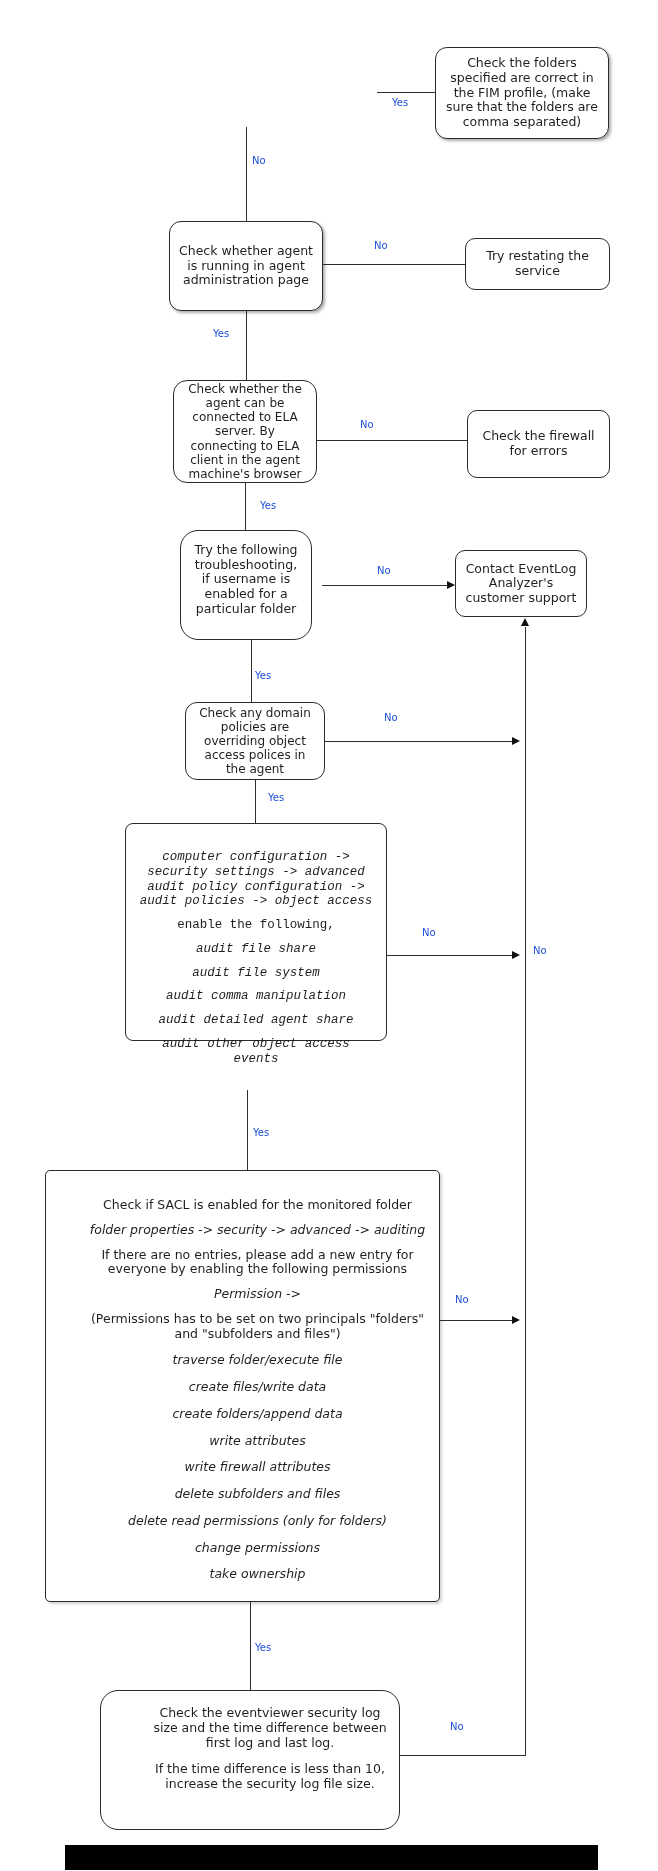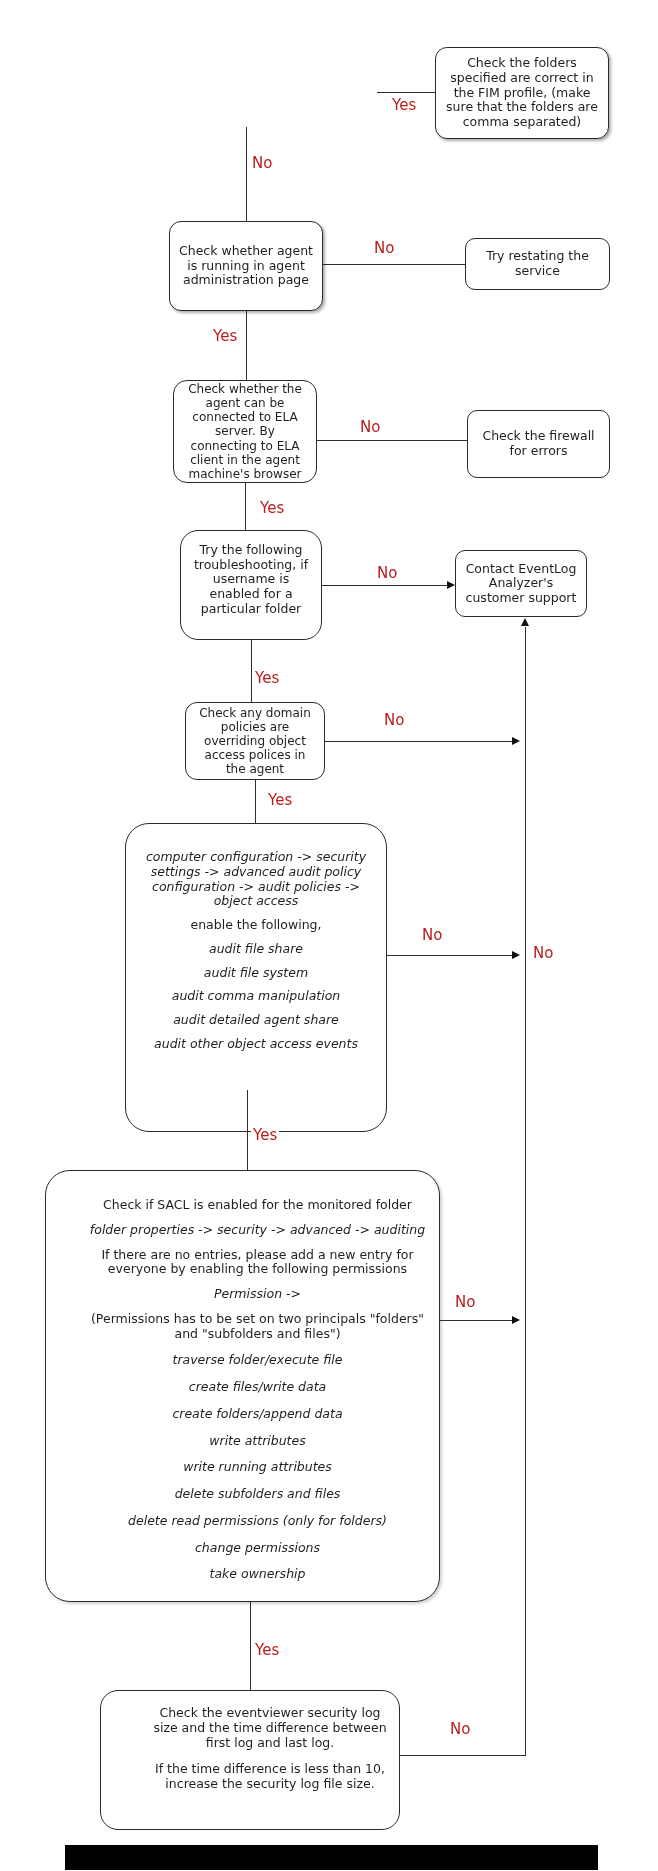--- a/index.html
+++ b/index.html
@@ -12,21 +12,21 @@
   .top-align{align-items:flex-start;}
   .shadow{box-shadow:2px 2px 3px rgba(0,0,0,0.32);}
   .soft-shadow{box-shadow:2px 2px 3px rgba(0,0,0,0.18);}
   .node-lines{width:100%;display:block;text-align:center;font-size:12.5px;line-height:1.18;}
   .node-lines .line{margin-top:10px;padding:0 10px;}
   .node-lines .line.first{margin-top:0;}
   .node-lines .line.tight{margin-top:9px;}
   .node-lines .line.roomy{margin-top:12px;}
   .italic{font-style:italic;}
   .edge{position:absolute;background:#2e2e2e;}
-  .edge-label{position:absolute;font-size:15px;color:#b91c1c;background:#ffffff;padding:0 2px;line-height:1.1;}
+  .edge-label{position:absolute;font-size:10px;color:#1d4ed8;background:#ffffff;padding:0 2px;line-height:1.1;}
   .arrow-right{position:absolute;width:0;height:0;
                border-top:4px solid transparent;border-bottom:4px solid transparent;
                border-left:8px solid #111;}
   .arrow-up{position:absolute;width:0;height:0;
             border-left:4px solid transparent;border-right:4px solid transparent;
             border-bottom:8px solid #111;}
   .black-bar{position:absolute;background:#000000;}
 </style>
 </head>
 <body>
@@ -47,56 +47,56 @@
   </div>
 
   <div class="node small" style="left:173px;top:380px;width:144px;height:103px;border-radius:14px;">
     <div class="node-text">Check whether the agent can be connected to ELA server. By connecting to ELA client in the agent machine's browser</div>
   </div>
 
   <div class="node" style="left:467px;top:410px;width:143px;height:68px;border-radius:10px;">
     <div class="node-text">Check the firewall for errors</div>
   </div>
 
-  <div class="node top-align" style="left:180px;top:530px;width:142px;height:110px;border-radius:18px;">
+  <div class="node top-align" style="left:180px;top:530px;width:132px;height:110px;border-radius:18px;">
     <div class="node-text" style="padding-top:12px;">Try the following troubleshooting, if username is enabled for a particular folder</div>
   </div>
 
   <div class="node" style="left:455px;top:550px;width:132px;height:67px;border-radius:10px;justify-content:flex-end;">
     <div class="node-text">Contact EventLog Analyzer's customer support</div>
   </div>
 
   <div class="node small" style="left:185px;top:702px;width:140px;height:78px;border-radius:12px;">
     <div class="node-text">Check any domain policies are overriding object access polices in the agent</div>
   </div>
 
-  <div class="node top-align" style="left:125px;top:823px;width:262px;height:309px;border-radius:24px;">
+  <div class="node top-align" style="left:125px;top:823px;width:262px;height:218px;border-radius:8px;font-family:Liberation Mono, monospace;">
     <div class="node-lines" style="padding-top:26px;">
       <div class="line first italic">computer configuration -&gt; security settings -&gt; advanced audit policy configuration -&gt; audit policies -&gt; object access</div>
       <div class="line tight">enable the following,</div>
       <div class="line tight italic">audit file share</div>
       <div class="line tight italic">audit file system</div>
       <div class="line tight italic">audit comma manipulation</div>
       <div class="line tight italic">audit detailed agent share</div>
       <div class="line tight italic">audit other object access events</div>
     </div>
   </div>
 
-  <div class="node top-align soft-shadow" style="left:45px;top:1170px;width:395px;height:432px;border-radius:25px;padding-left:30px;">
+  <div class="node top-align soft-shadow" style="left:45px;top:1170px;width:395px;height:432px;border-radius:5px;padding-left:30px;">
     <div class="node-lines" style="padding-top:27px;">
       <div class="line first">Check if SACL is enabled for the monitored folder</div>
       <div class="line italic">folder properties -&gt; security -&gt; advanced -&gt; auditing</div>
       <div class="line">If there are no entries, please add a new entry for everyone by enabling the following permissions</div>
       <div class="line italic">Permission -&gt;</div>
       <div class="line">(Permissions has to be set on two principals "folders" and "subfolders and files")</div>
       <div class="line roomy italic">traverse folder/execute file</div>
       <div class="line roomy italic">create files/write data</div>
       <div class="line roomy italic">create folders/append data</div>
       <div class="line roomy italic">write attributes</div>
-      <div class="line roomy italic">write running attributes</div>
+      <div class="line roomy italic">write firewall attributes</div>
       <div class="line roomy italic">delete subfolders and files</div>
       <div class="line roomy italic">delete read permissions (only for folders)</div>
       <div class="line roomy italic">change permissions</div>
       <div class="line roomy italic">take ownership</div>
     </div>
   </div>
 
   <div class="node top-align" style="left:100px;top:1690px;width:300px;height:140px;border-radius:18px;padding-left:40px;">
     <div class="node-lines" style="padding-top:15px;">
       <div class="line first">Check the eventviewer security log size and the time difference between first log and last log.</div>

